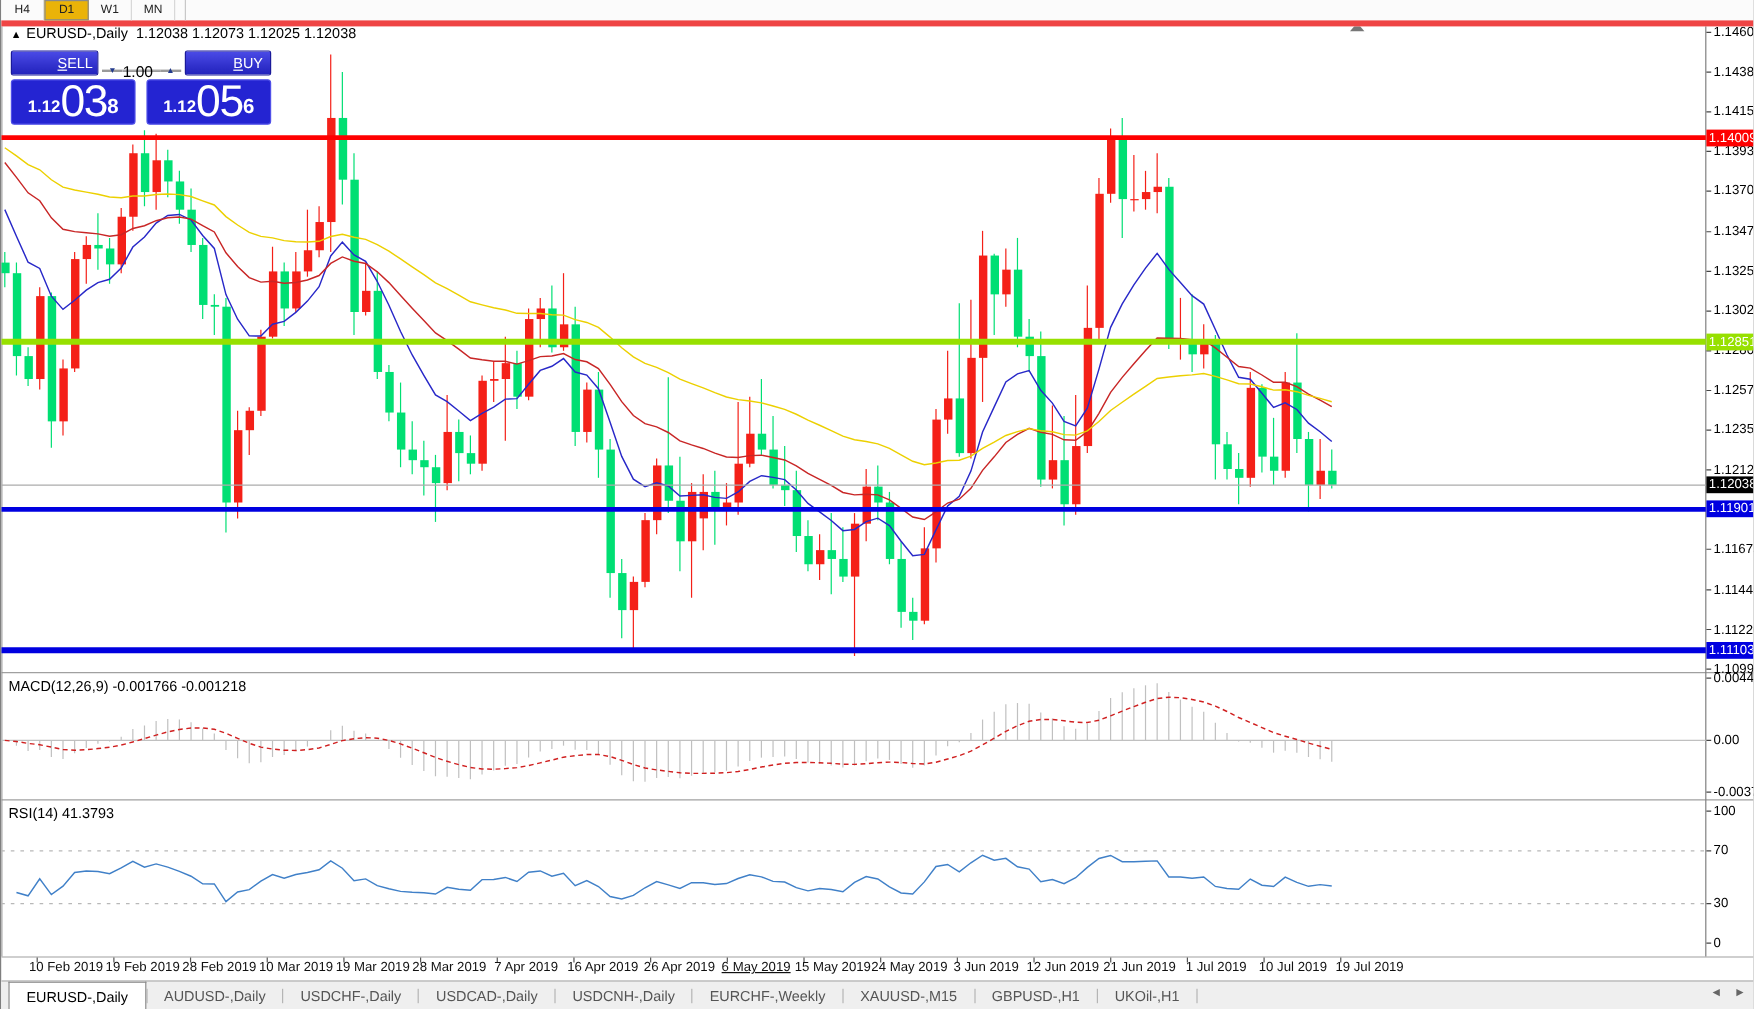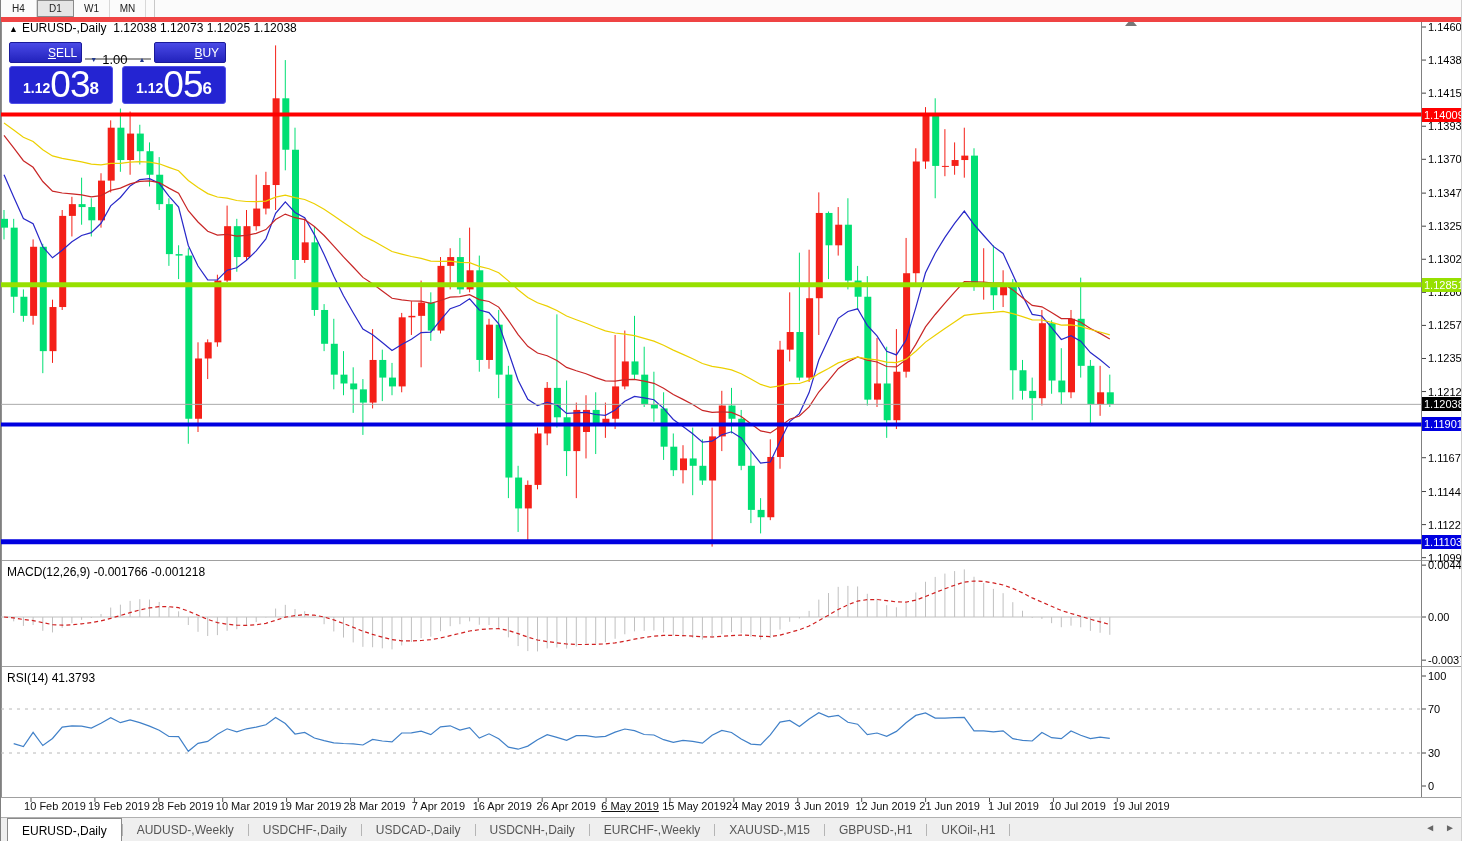--- a/index.html
+++ b/index.html
@@ -4,21 +4,21 @@
 <style>
   html,body{margin:0;padding:0;}
   body{width:1462px;height:841px;position:relative;background:#ffffff;
        font-family:"Liberation Sans",sans-serif;overflow:hidden;
        border-left:1px solid #7f7f7f;border-right:1px solid #d0d0d0;box-sizing:border-box;}
   
   .toolbar{position:absolute;left:0;top:0;width:1462px;height:17px;background:#fbfbfb;
            border-bottom:5px solid #ef4444;display:flex;align-items:stretch;z-index:5;}
   .tf-btn{min-width:27px;padding:0 4px;font-size:10px;color:#222;display:flex;align-items:center;
           justify-content:center;border-right:1px solid #d8d8d8;cursor:default;}
-  .tf-btn.active{background:#e5e5e5;border:1px solid #8a8a8a;border-right:1px solid #8a8a8a;}
+  .tf-btn.active{background:#eab308;border:1px solid #8a8a8a;border-right:1px solid #8a8a8a;}
   .toolbar .tail-sep{width:1px;background:#c8c8c8;margin-left:8px;}
   
   .chart-header{position:absolute;left:8px;top:21px;font-size:12px;color:#000;z-index:4;white-space:nowrap;}
   .chart-header .tri{font-size:9px;margin-right:4px;}
   
   .trade-panel{position:absolute;left:8px;top:42px;width:217px;z-index:6;}
   .tp-row1{display:flex;height:21px;}
   .btn-blue{background:linear-gradient(#4a4ae6,#2222bc);color:#fff;font-size:12px;
             display:flex;align-items:center;justify-content:center;border:1px solid #1a1a9a;
             border-radius:2px;cursor:pointer;padding-left:34px;}
@@ -559,21 +559,21 @@
     <div class="date-label" style="left:860.6999999999999px;">12 Jun 2019</div>
     <div class="date-label" style="left:924.6px;">21 Jun 2019</div>
     <div class="date-label" style="left:988.5px;">1 Jul 2019</div>
     <div class="date-label" style="left:1052.4px;">10 Jul 2019</div>
     <div class="date-label" style="left:1116.3px;">19 Jul 2019</div>
   </div>
 
 <div class="tabbar" id="tabbar">
     <div class="tab active">EURUSD-,Daily</div>
     <div class="tab-sep"></div>
-    <div class="tab">AUDUSD-,Weekly</div>
+    <div class="tab">AUDUSD-,Daily</div>
     <div class="tab-sep"></div>
     <div class="tab">USDCHF-,Daily</div>
     <div class="tab-sep"></div>
     <div class="tab">USDCAD-,Daily</div>
     <div class="tab-sep"></div>
     <div class="tab">USDCNH-,Daily</div>
     <div class="tab-sep"></div>
     <div class="tab">EURCHF-,Weekly</div>
     <div class="tab-sep"></div>
     <div class="tab">XAUUSD-,M15</div>

